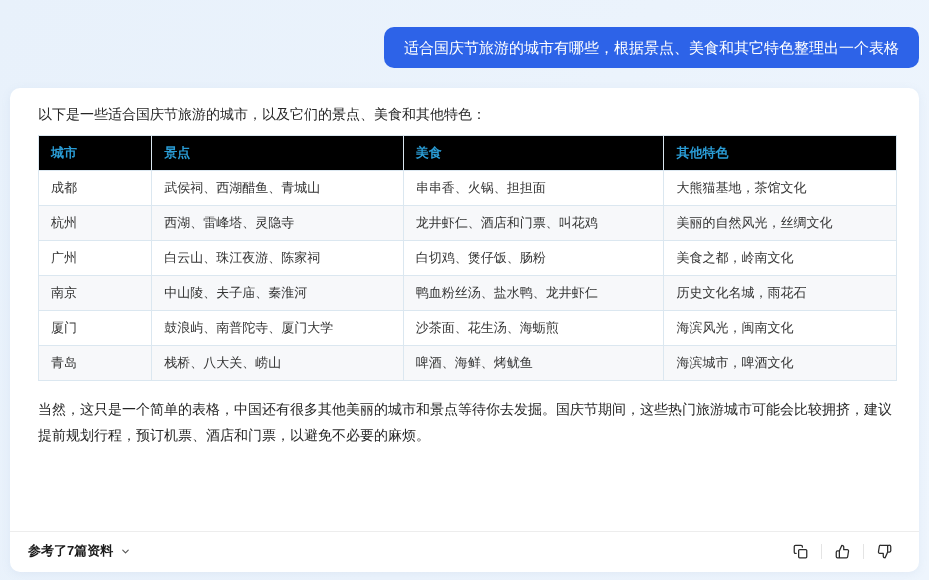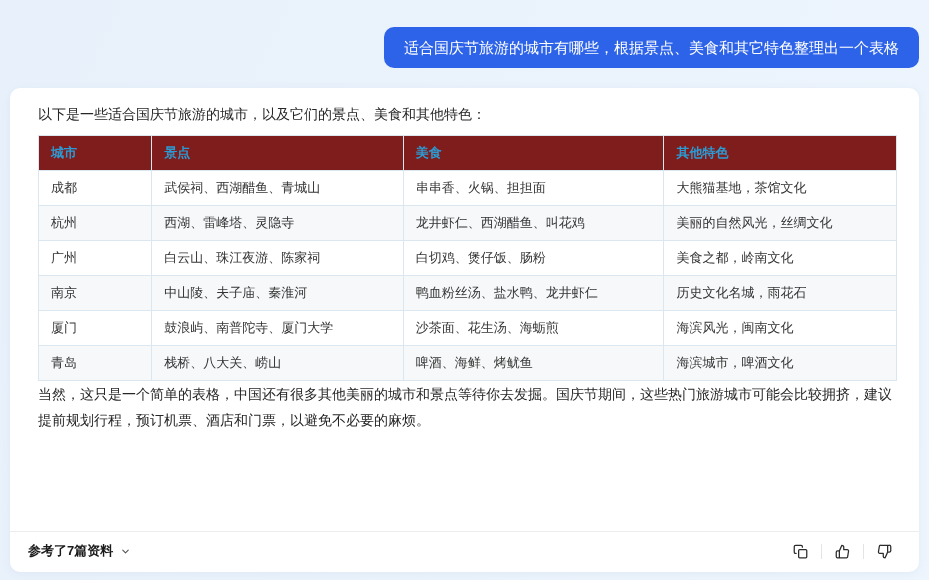--- a/index.html
+++ b/index.html
@@ -28,24 +28,24 @@
   table {
     border-collapse: collapse; width: 100%;
     margin-top: 10px; font-size: 13px; color: #333333;
     table-layout: fixed;
   }
   th, td {
     border: 1px solid #dbe7f0;
     padding: 8px 12px; text-align: left;
     white-space: nowrap; overflow: hidden;
   }
-  th { background: #7f1d1d; color: #2a9cd5; font-weight: bold; }
+  th { background: #000000; color: #2a9cd5; font-weight: bold; }
   td { background: #ffffff; }
   tbody tr:nth-child(even) td { background: #f7f8fa; }
-  .outro { font-size: 14px; color: #262626; line-height: 26px; }
+  .outro { font-size: 14px; color: #262626; line-height: 26px; margin-top: 15px; }
   .footer {
     flex: 0 0 auto;
     border-top: 1px solid #ededed;
     display: flex; align-items: center; justify-content: space-between;
     padding: 10px 14px 12px 18px;
   }
   .refs {
     display: flex; align-items: center; gap: 7px;
     font-size: 13px; color: #1a1a1a; font-weight: bold; cursor: pointer;
   }
@@ -87,21 +87,21 @@
       <tbody>
           <tr>
             <td>成都</td>
             <td>武侯祠、西湖醋鱼、青城山</td>
             <td>串串香、火锅、担担面</td>
             <td>大熊猫基地，茶馆文化</td>
           </tr>
           <tr>
             <td>杭州</td>
             <td>西湖、雷峰塔、灵隐寺</td>
-            <td>龙井虾仁、西湖醋鱼、叫花鸡</td>
+            <td>龙井虾仁、酒店和门票、叫花鸡</td>
             <td>美丽的自然风光，丝绸文化</td>
           </tr>
           <tr>
             <td>广州</td>
             <td>白云山、珠江夜游、陈家祠</td>
             <td>白切鸡、煲仔饭、肠粉</td>
             <td>美食之都，岭南文化</td>
           </tr>
           <tr>
             <td>南京</td>

